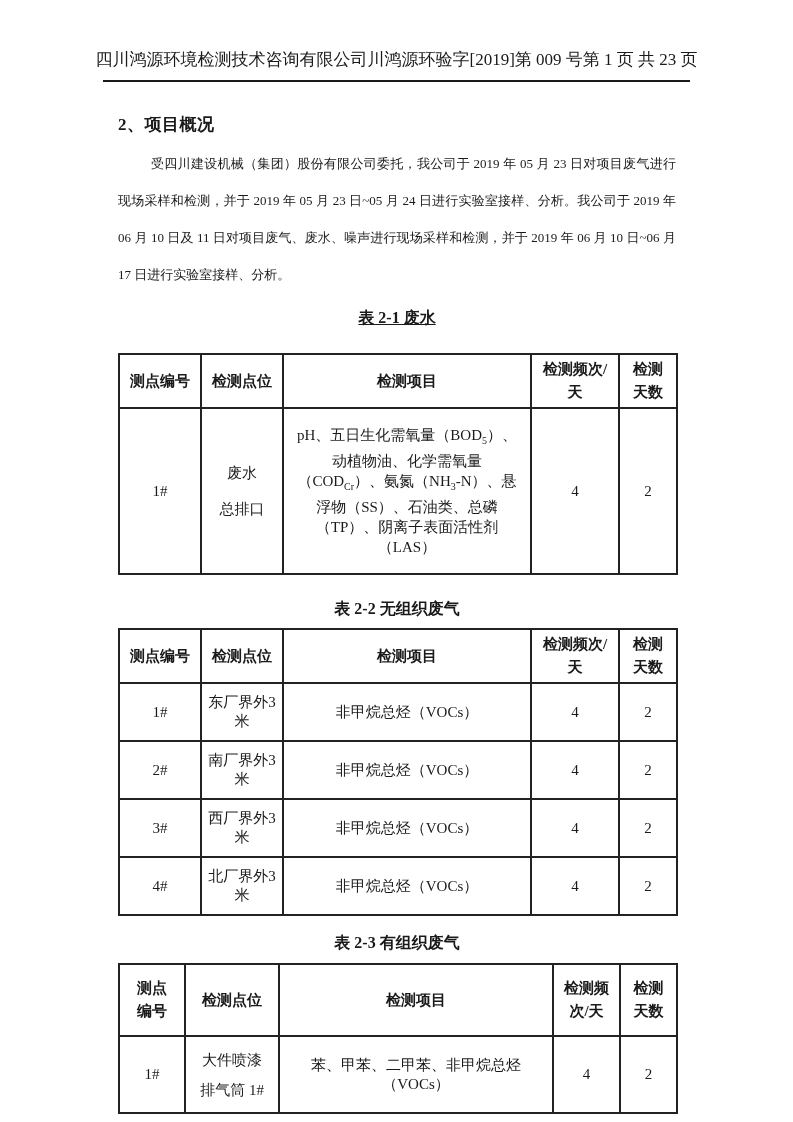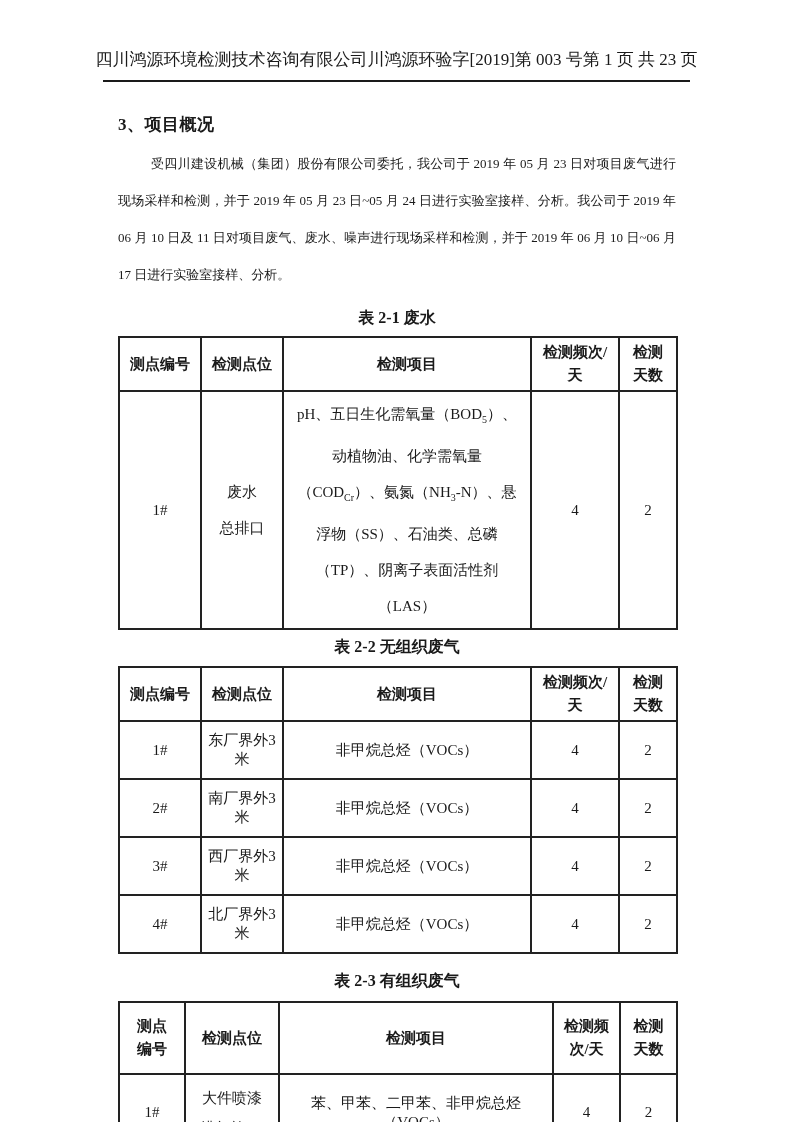--- a/index.html
+++ b/index.html
@@ -41,22 +41,22 @@
     text-align: justify;
     text-indent: 33px;
   }
   
   .tbl-caption {
     text-align: center;
     font-weight: bold;
     font-size: 16px;
     margin: 0;
   }
-  .cap-1 { margin-top: 15px; margin-bottom: 7px; }
-  .cap-2 { margin-top: 7px; margin-bottom: 8px; }
+  .cap-1 { margin-top: 15px; margin-bottom: 24px; text-decoration: underline; }
+  .cap-2 { margin-top: 24px; margin-bottom: 8px; }
   .cap-3 { margin-top: 17px; margin-bottom: 9px; }
   table.data-table {
     width: 558px;
     border-collapse: collapse;
     table-layout: fixed;
     font-size: 15px;
   }
   .data-table th, .data-table td {
     border: 2px solid #222222;
     text-align: center;
@@ -68,21 +68,21 @@
   }
   .data-table th { font-weight: bold; line-height: 23px; }
   
   .t1 col:nth-child(1) { width: 82px; }
   .t1 col:nth-child(2) { width: 82px; }
   .t1 col:nth-child(3) { width: 248px; }
   .t1 col:nth-child(4) { width: 88px; }
   .t1 col:nth-child(5) { width: 58px; }
   .t1 thead tr { height: 54px; }
   .t1 tbody tr { height: 110px; }
-  .t1 td.items-cell { line-height: 36px; padding: 4px 6px; }
+  .t1 td.items-cell { line-height: 20px; padding: 16px 6px; }
   .t1 td.loc-cell { line-height: 36px; }
   
   .t2 col:nth-child(1) { width: 82px; }
   .t2 col:nth-child(2) { width: 82px; }
   .t2 col:nth-child(3) { width: 248px; }
   .t2 col:nth-child(4) { width: 88px; }
   .t2 col:nth-child(5) { width: 58px; }
   .t2 thead tr { height: 54px; }
   .t2 tbody tr { height: 58px; }
   
@@ -96,27 +96,27 @@
   .t3 td.loc-cell { line-height: 30px; }
   sub { font-size: 10px; }
 </style>
 </head>
 <body>
 
 <div class="page">
 
   <div class="doc-header">
     <span>四川鸿源环境检测技术咨询有限公司</span>
-    <span>川鸿源环验字[2019]第 003 号</span>
+    <span>川鸿源环验字[2019]第 009 号</span>
     <span>第 1 页 共 23 页</span>
   </div>
 
   <div class="content">
 
-    <p class="sec-heading sec1-heading">3、项目概况</p>
+    <p class="sec-heading sec1-heading">2、项目概况</p>
 
     <p class="body-paragraph">受四川建设机械（集团）股份有限公司委托，我公司于 2019 年 05 月 23 日对项目废气进行现场采样和检测，并于 2019 年 05 月 23 日~05 月 24 日进行实验室接样、分析。我公司于 2019 年 06 月 10 日及 11 日对项目废气、废水、噪声进行现场采样和检测，并于 2019 年 06 月 10 日~06 月 17 日进行实验室接样、分析。</p>
 
 
     <p class="tbl-caption cap-1">表 2-1 废水</p>
     <table class="data-table t1">
       <colgroup>
           <col>
           <col>
           <col>

